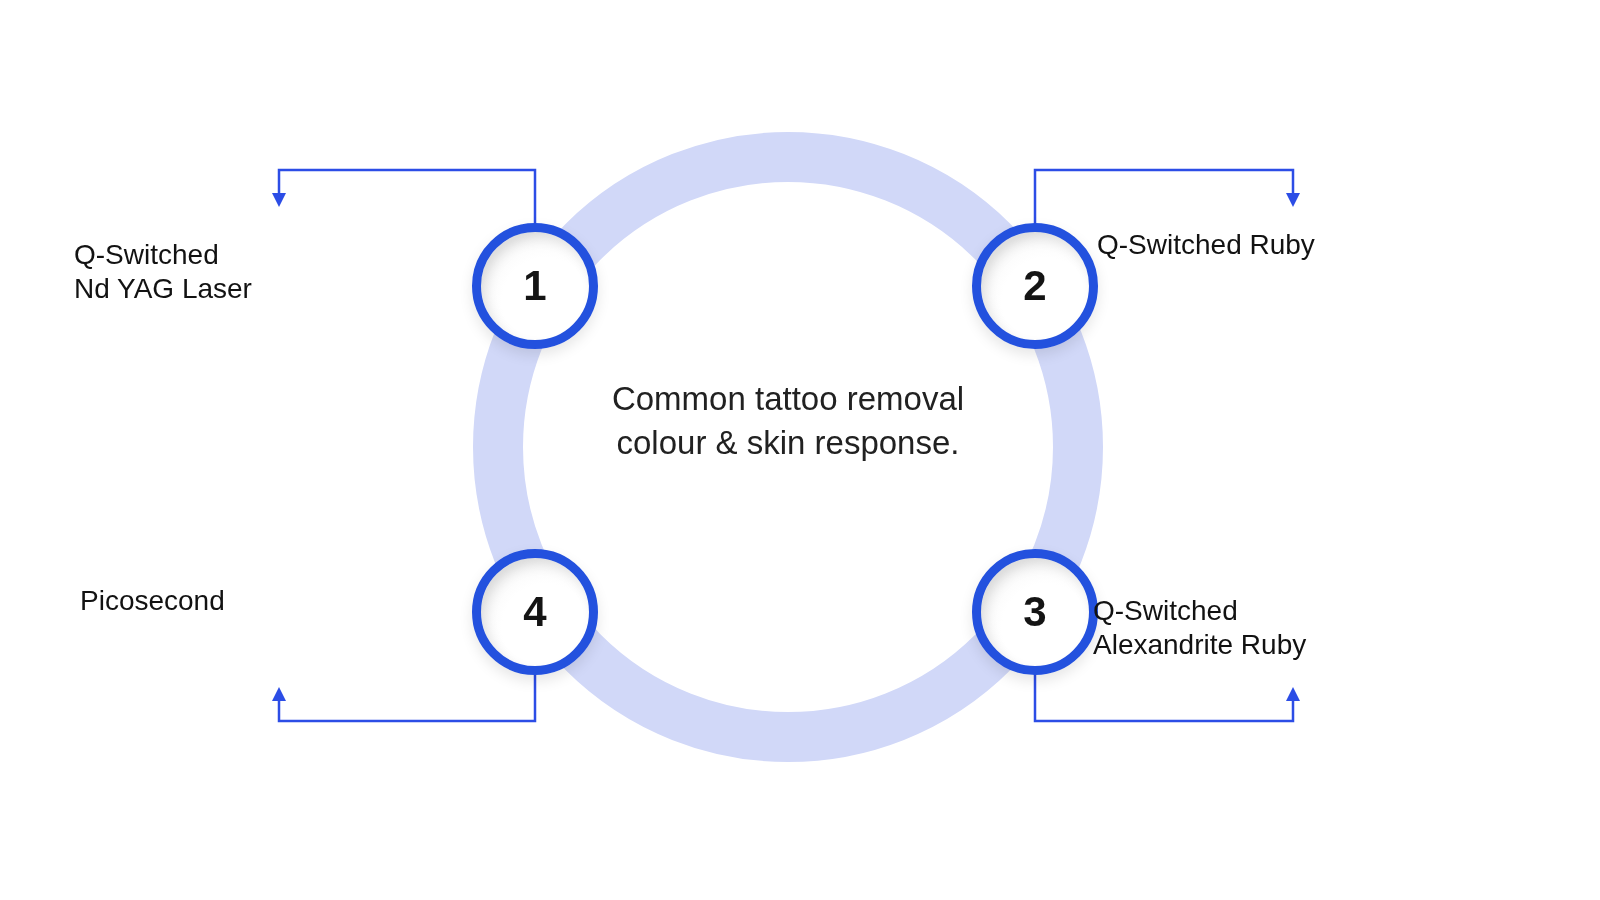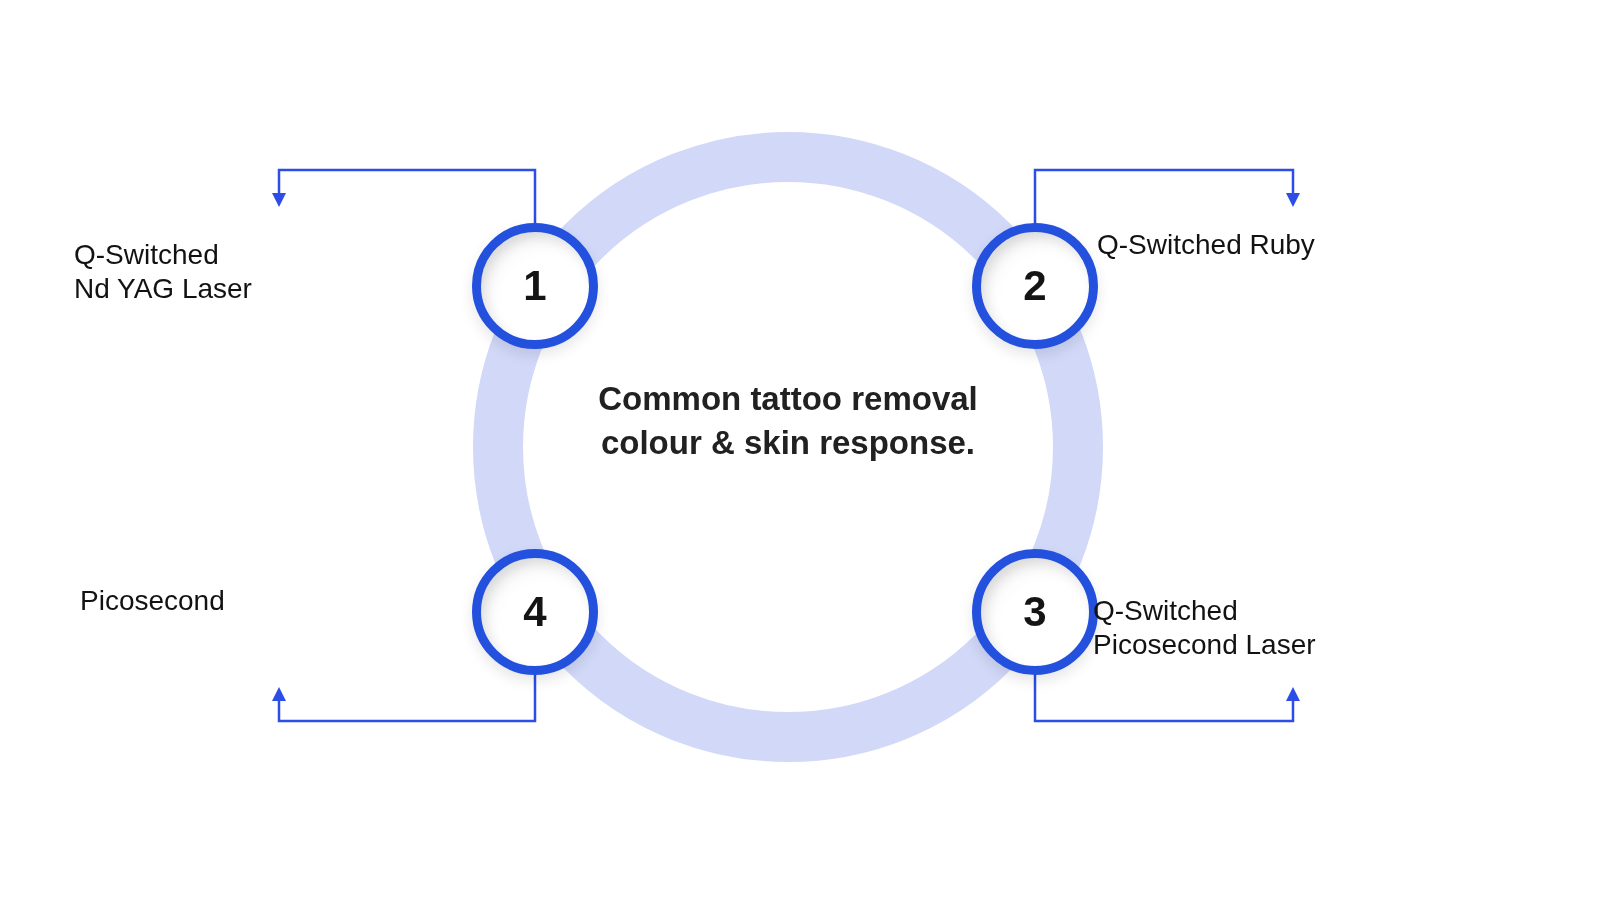--- a/index.html
+++ b/index.html
@@ -91,21 +91,21 @@
   .label-br { left: 1093px; top: 594px; }
   .label-bl { left: 80px;   top: 584px; }
   
   .center-text {
     position: absolute;
     left: 538px;
     top: 377px;
     width: 500px;
     text-align: center;
     font-size: 33px;
-    font-weight: 700;
+    font-weight: 400;
     line-height: 44px;
     color: var(--c-center_text);
     z-index: 3;
   }
 </style>
 </head>
 <body>
 
 <div class="canvas">
 
@@ -137,21 +137,21 @@
 
   <div class="label label-tl">
     <div>Q-Switched</div>
     <div>Nd YAG Laser</div>
   </div>
   <div class="label label-tr">
     <div>Q-Switched Ruby</div>
   </div>
   <div class="label label-br">
     <div>Q-Switched</div>
-    <div>Picosecond Laser</div>
+    <div>Alexandrite Ruby</div>
   </div>
   <div class="label label-bl">
     <div>Picosecond</div>
   </div>
 
   <div class="center-text">
     <div>Common tattoo removal</div>
     <div>colour &amp; skin response.</div>
   </div>
 

